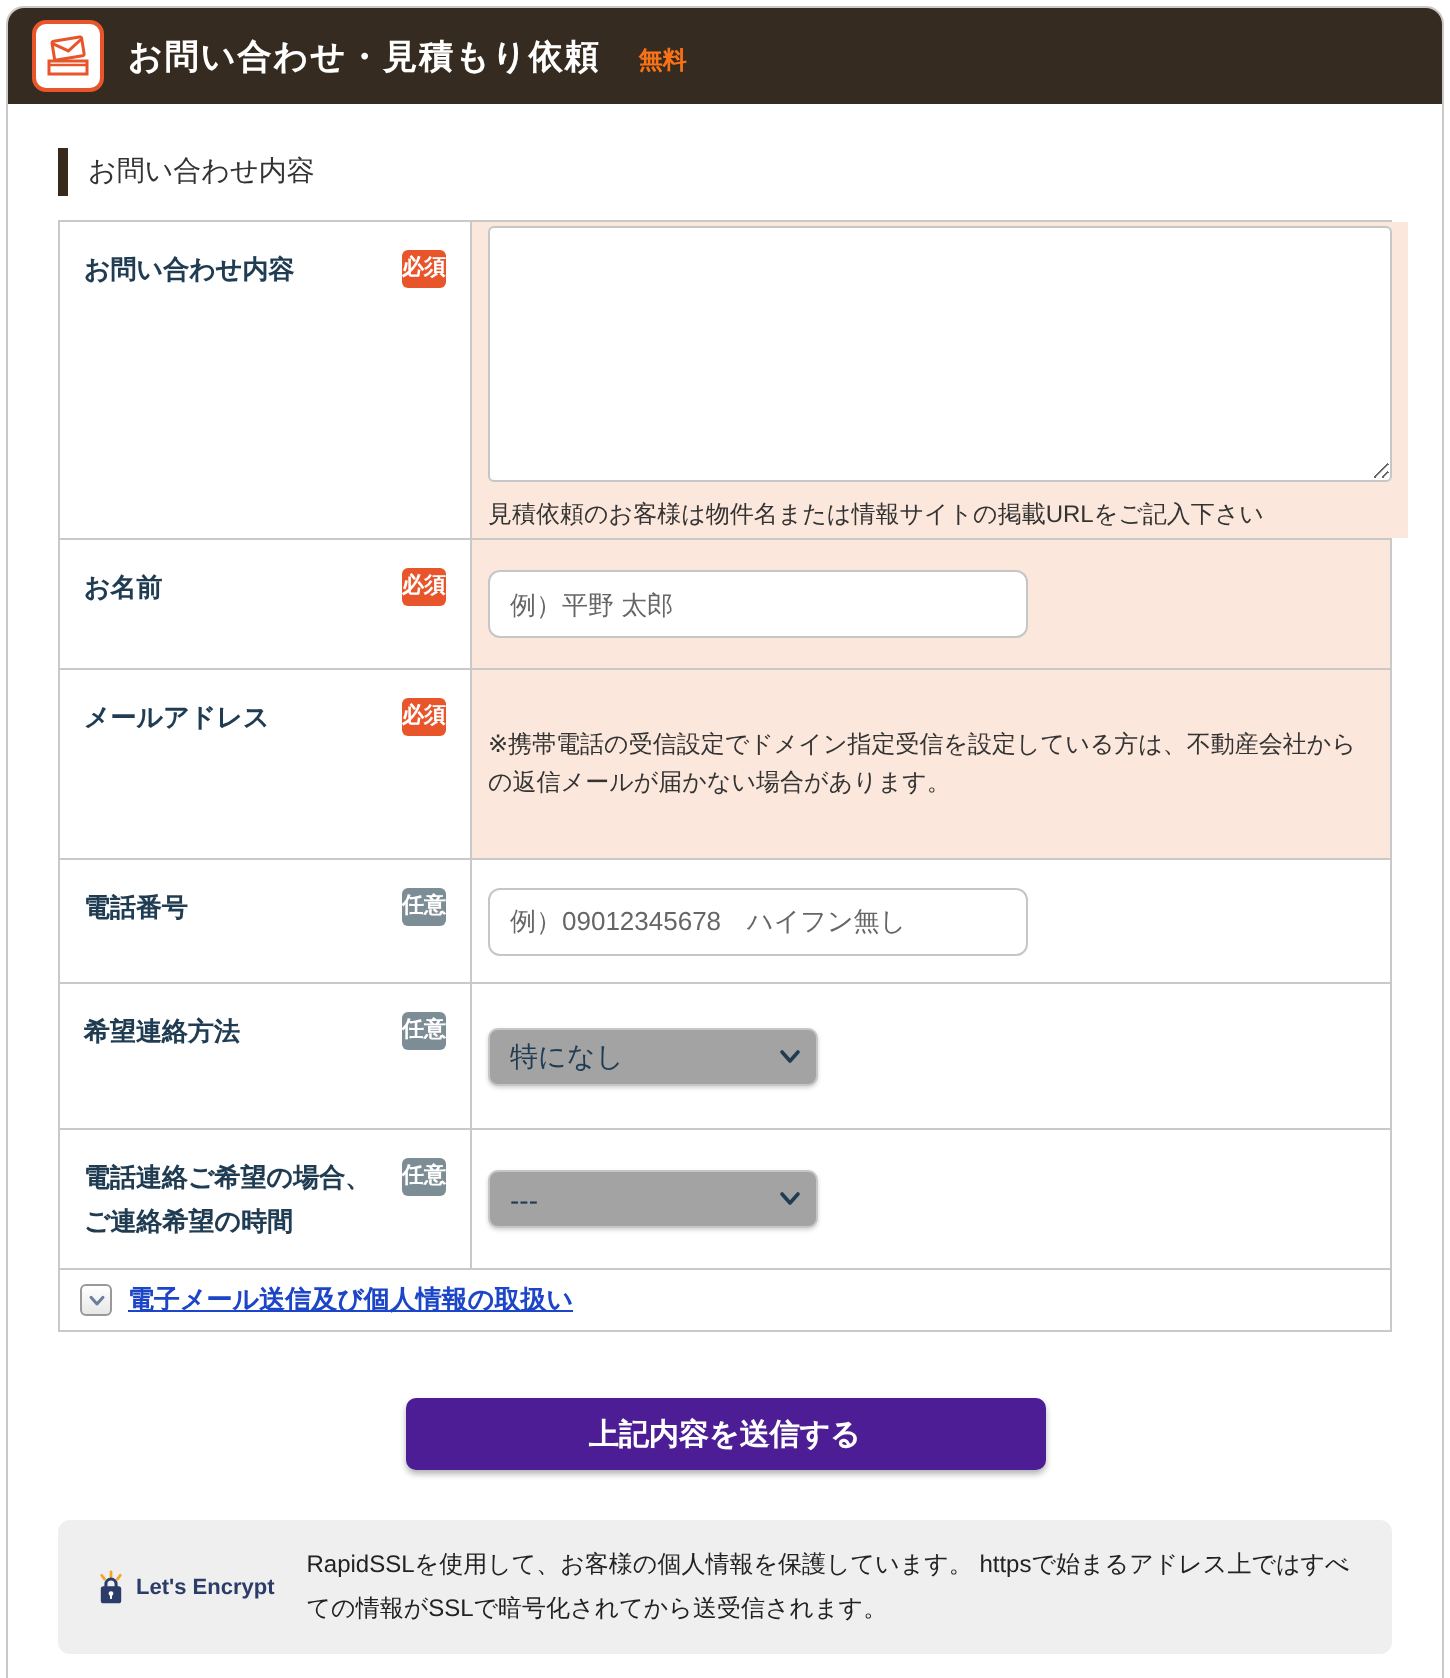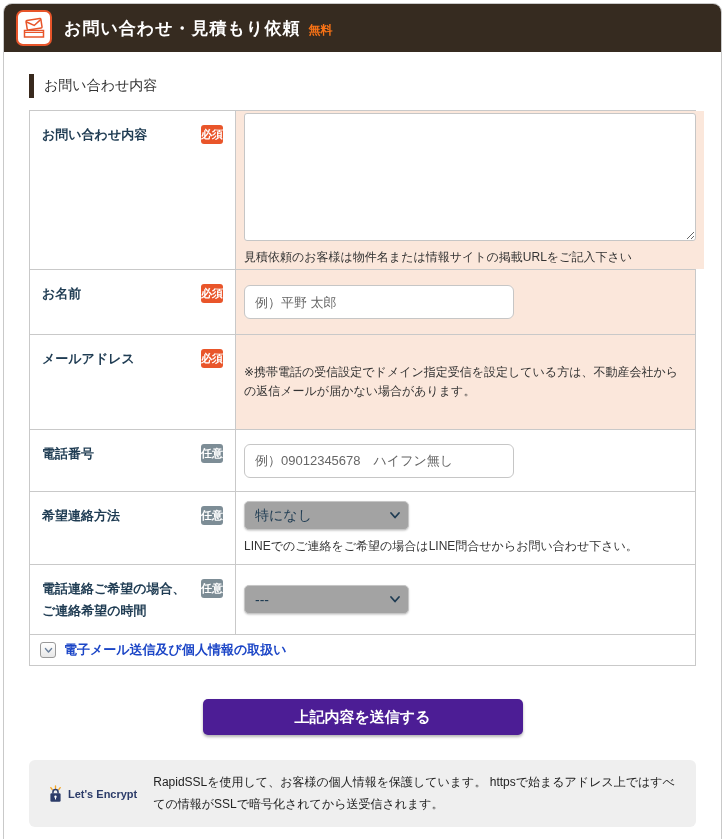--- a/index.html
+++ b/index.html
@@ -21,21 +21,21 @@
     background:#362b20;
     display:flex; align-items:center; gap:12px;
     padding:0 12px;
   }
   .hdr-icon {
     width:36px; height:36px; background:#fff;
     border:2px solid #e8552a; border-radius:7px;
     display:flex; align-items:center; justify-content:center;
     flex-shrink:0;
   }
-  .hdr-titles { display:flex; align-items:baseline; gap:8px; }
+  .hdr-titles { display:flex; align-items:baseline; gap:19px; }
   .hdr-title { color:#fff; font-size:17px; font-weight:bold; letter-spacing:1px; }
   .hdr-free { color:#f97316; font-size:12px; font-weight:bold; }
   
   .content { padding:18px 25px 0 25px; }
   .sec-title {
     font-size:14px; color:#333;
     border-left:5px solid #38291d;
     padding:3px 0 3px 10px;
     margin:4px 0 12px 0;
   }
@@ -96,21 +96,21 @@
     display:flex; align-items:center; gap:8px;
     padding:6px 10px;
   }
   .expand-box {
     width:16px; height:16px;
     border:1px solid #999; border-radius:3px;
     background:linear-gradient(#fff,#e7e7e7);
     display:flex; align-items:center; justify-content:center;
     cursor:pointer; flex-shrink:0;
   }
-  a.plink { color:#1c46c7; font-size:13px; font-weight:bold; cursor:pointer; }
+  a.plink { color:#1c46c7; font-size:13px; font-weight:bold; text-decoration:underline; cursor:pointer; }
   
   .submit-wrap { text-align:center; margin:33px 0 25px 0; }
   button.submit {
     width:320px; height:36px;
     background:#4c1d95; color:#fff;
     font-size:15px; font-weight:bold; font-family:inherit;
     border:none; border-radius:5px;
     box-shadow:0 2px 3px rgba(0,0,0,.3);
     cursor:pointer;
   }
@@ -208,21 +208,20 @@
           <span class="select-wrap">
             <select class="sel">
               <option>特になし</option>
             </select>
             <span class="sel-chev">
               <svg width="12" height="12" viewBox="0 0 12 12">
                   <path d="M2 4 L6 8.5 L10 4" fill="none" stroke="#1f3c53" stroke-width="1.8" stroke-linecap="round" stroke-linejoin="round"></path>
                 </svg>
             </span>
           </span>
-          <div class="note">LINEでのご連絡をご希望の場合はLINE問合せからお問い合わせ下さい。</div>
         </div>
       </div>
 
       <div class="frow">
         <div class="lcell">
           <span class="flabel">電話連絡ご希望の場合、ご連絡希望の時間</span>
           <span class="badge opt">任意</span>
         </div>
         <div class="fcell" style="min-height:58px;">
           <span class="select-wrap">

